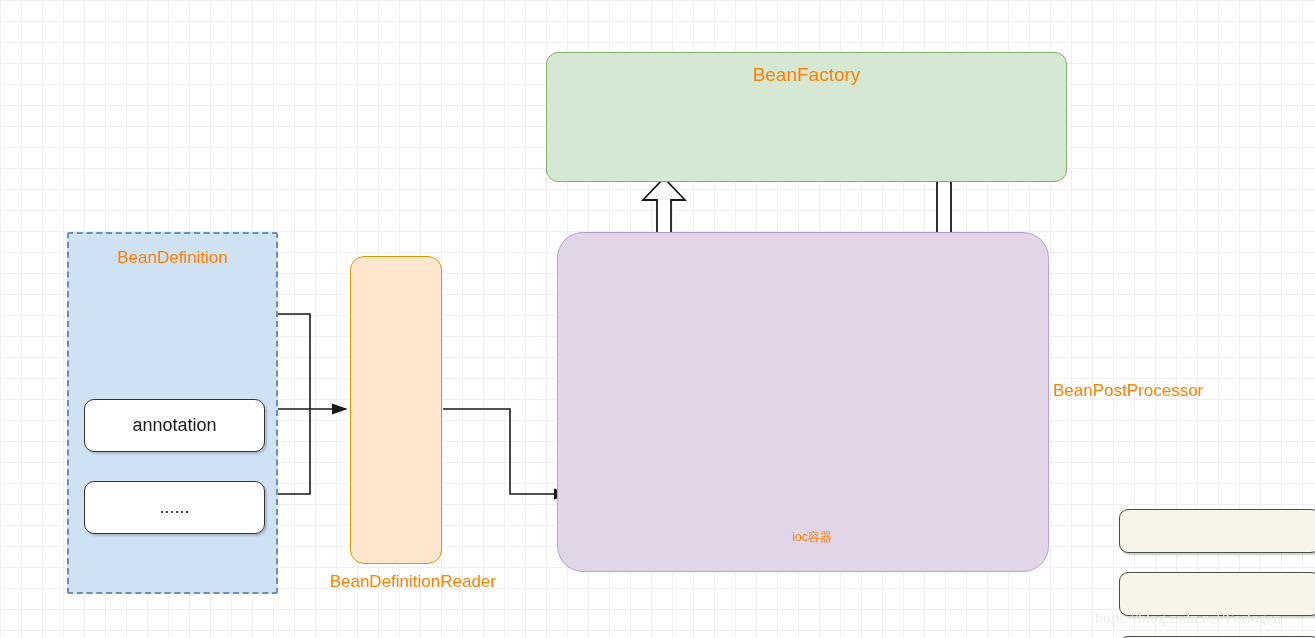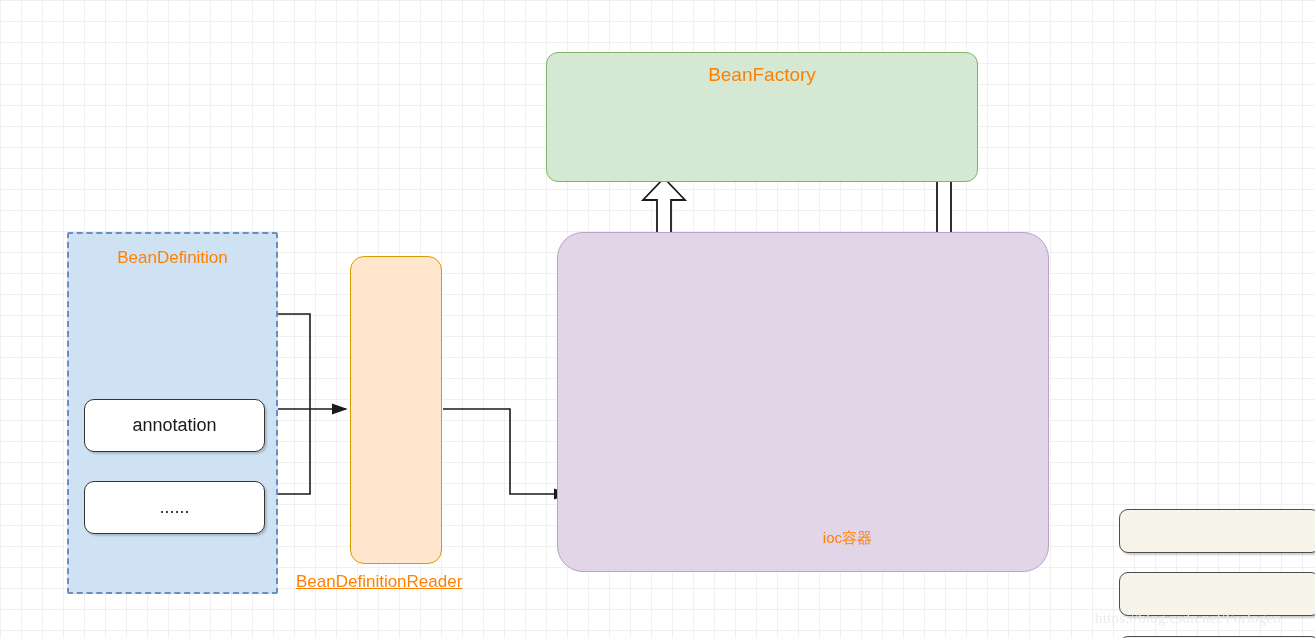--- a/index.html
+++ b/index.html
@@ -35,21 +35,21 @@
   .node {
     position: absolute;
     box-sizing: border-box;
     display: flex;
     align-items: center;
     justify-content: center;
     text-align: center;
   }
   
   .beanfactory {
-    left: 546px; top: 52px; width: 432px; height: 130px;
+    left: 546px; top: 52px; width: 521px; height: 130px;
     background: #d5e8d4;
     border: 1.4px solid #82b366;
     border-radius: 12px;
   }
   .beanfactory .label {
     position: absolute;
     top: 11px; left: 0; right: 0;
     color: #ff8000;
     font-size: 19px;
   }
@@ -88,39 +88,38 @@
   
   .bdreader {
     left: 350px; top: 256px; width: 92px; height: 308px;
     background: #ffe6cc;
     border: 1.6px solid #d79b00;
     border-radius: 14px;
   }
   .bdreader-label {
     position: absolute;
     left: 296px; top: 572px; width: 200px;
-    text-align: left;
+    text-align: right;
     color: #ff8000;
     font-size: 17px;
-    text-decoration: underline;
   }
   
   .ioc {
     left: 557px; top: 232px; width: 492px; height: 340px;
     background: #e1d5e7;
     border: 1.6px solid #b9a2c8;
     border-radius: 26px;
     display: block;
   }
   .ioc-label {
     position: absolute;
     left: 752px; top: 529px; width: 120px;
-    text-align: right;
-    color: #ff8000;
-    font-size: 15px;
+    text-align: center;
+    color: #ff8000;
+    font-size: 12px;
   }
   
   .cream-box {
     position: absolute;
     box-sizing: border-box;
     background: #f7f4e9;
     border: 1.7px solid #4d4d4d;
     border-radius: 9px;
     display: flex;
     align-items: center;
@@ -210,15 +209,16 @@
   <div class="bdreader-label">BeanDefinitionReader</div>
 
   <div class="node ioc">
     <div class="cream-box mb1"></div>
     <div class="cream-box mb2"></div>
     <div class="cream-box mb3">BeanFactoryPostProcessor</div>
 
   </div>
 
   <div class="ioc-label">ioc容器</div>
+  <div class="bpp-label">BeanPostProcessor</div>
 
   <div class="watermark">https://blog.csdn.net/Forlogen</div>
 </div>
 
 </body></html>

